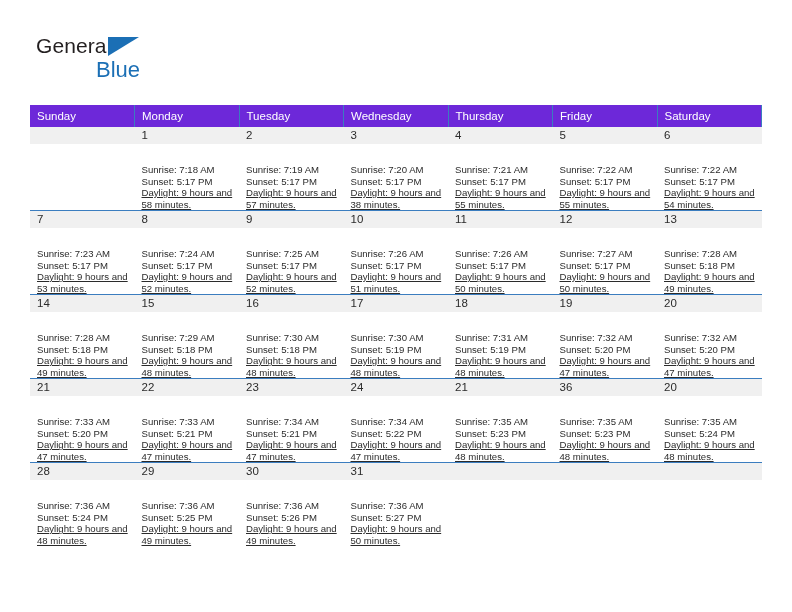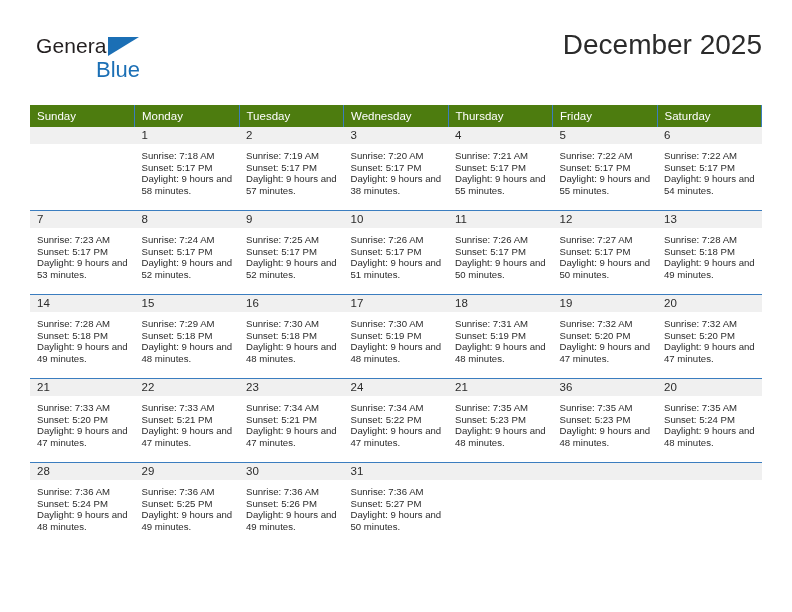--- a/index.html
+++ b/index.html
@@ -92,21 +92,21 @@
   .calendar {
     position: absolute;
     left: 30px;
     top: 105px;
     width: 732px;
     border-collapse: collapse;
     table-layout: fixed;
   }
 
   .calendar th {
-    background: #4d7c0f;
+    background: #6d28d9;
     color: #ffffff;
     font-size: 11.5px;
     font-weight: normal;
     text-align: left;
     padding: 5px 0 5px 7px;
     height: 12px;
     border-right: 1px solid #3b7dbf;
   }
 
   .week-row td {
@@ -129,51 +129,51 @@
     background: #f0f0f0;
     height: 17px;
     line-height: 17px;
     padding-left: 7px;
     font-size: 11.5px;
     color: #2b2b2b;
     box-sizing: border-box;
   }
 
   .cell-body {
-    padding: 6px 5px 0 7px;
+    padding: 20px 5px 0 7px;
     font-size: 9.6px;
     line-height: 11.6px;
     color: #2b2b2b;
   }
   .cell-body div {
     white-space: nowrap;
   }
   .cell-body .daylight-line {
     white-space: normal;
+    text-decoration: underline;
   }
 
   .empty .daynum-strip {
     background: #f0f0f0;
   }
 </style>
 </head>
 <body>
 
 <div class="page">
 
   <div class="header">
 
     <div class="logo">
       <span class="logo-general">General</span>
       <span class="logo-triangle"></span>
       <span class="logo-blue">Blue</span>
     </div>
 
     <div class="title-block">
-      <div class="month-title">December 2025</div>
     </div>
 
   </div>
 
   <table class="calendar">
     <thead>
       <tr id="weekday-header-row">
           <th>Sunday</th>
           <th>Monday</th>
           <th>Tuesday</th>

